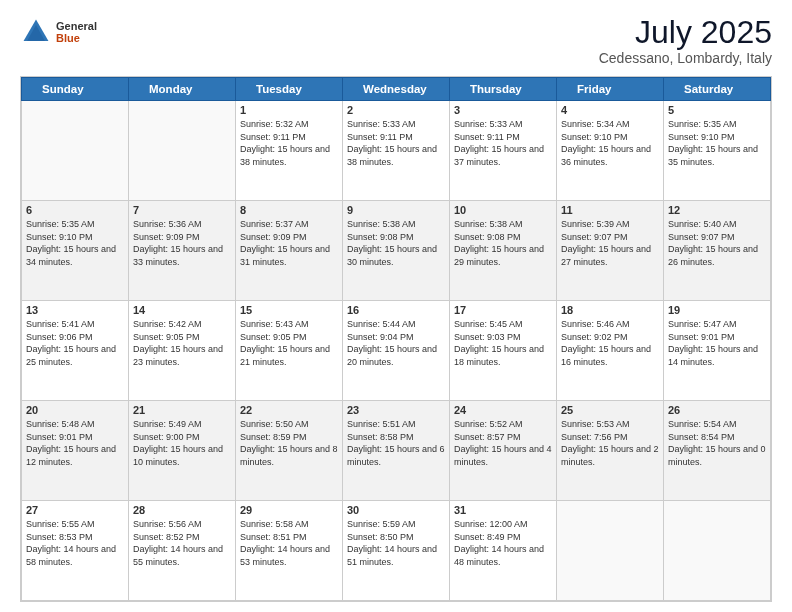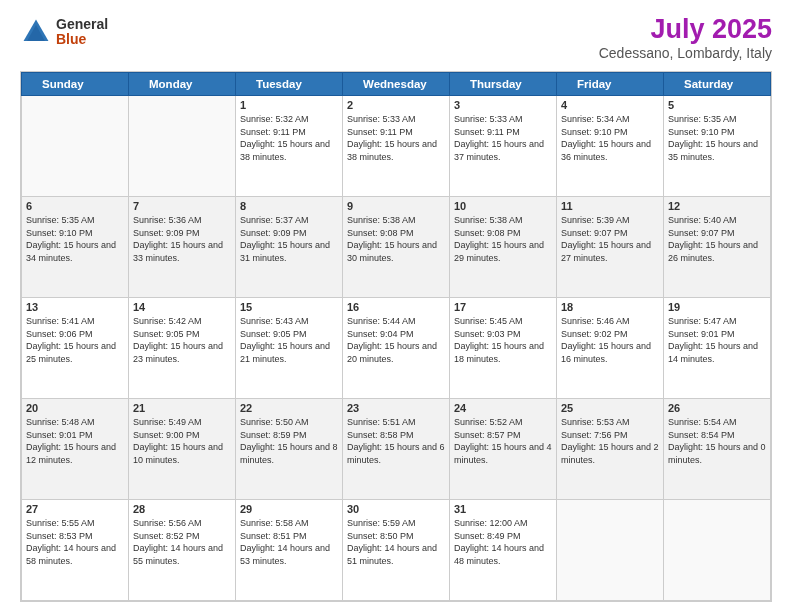--- a/index.html
+++ b/index.html
@@ -24,37 +24,37 @@
       margin-bottom: 10px;
     }
     .logo {
       display: flex;
       align-items: center;
       gap: 4px;
     }
     .logo-text {
       display: flex;
       flex-direction: column;
-      font-size: 14px;
+      font-size: 11px;
       font-weight: bold;
       line-height: 1.1;
     }
     .logo-general { color: #333; }
     .logo-blue { color: #c2410c; }
     .logo-icon {
       width: 32px;
       height: 32px;
     }
     .title-block {
       text-align: right;
     }
     .title-block h1 {
-      font-size: 27px;
-      color: #a21caf;
-      font-weight: bold;
+      font-size: 32px;
+      color: #0f172a;
+      font-weight: normal;
       line-height: 1;
     }
     .title-block h2 {
       font-size: 14px;
       color: #555;
       font-weight: normal;
       margin-top: 2px;
     }
     .calendar {
       flex: 1;

